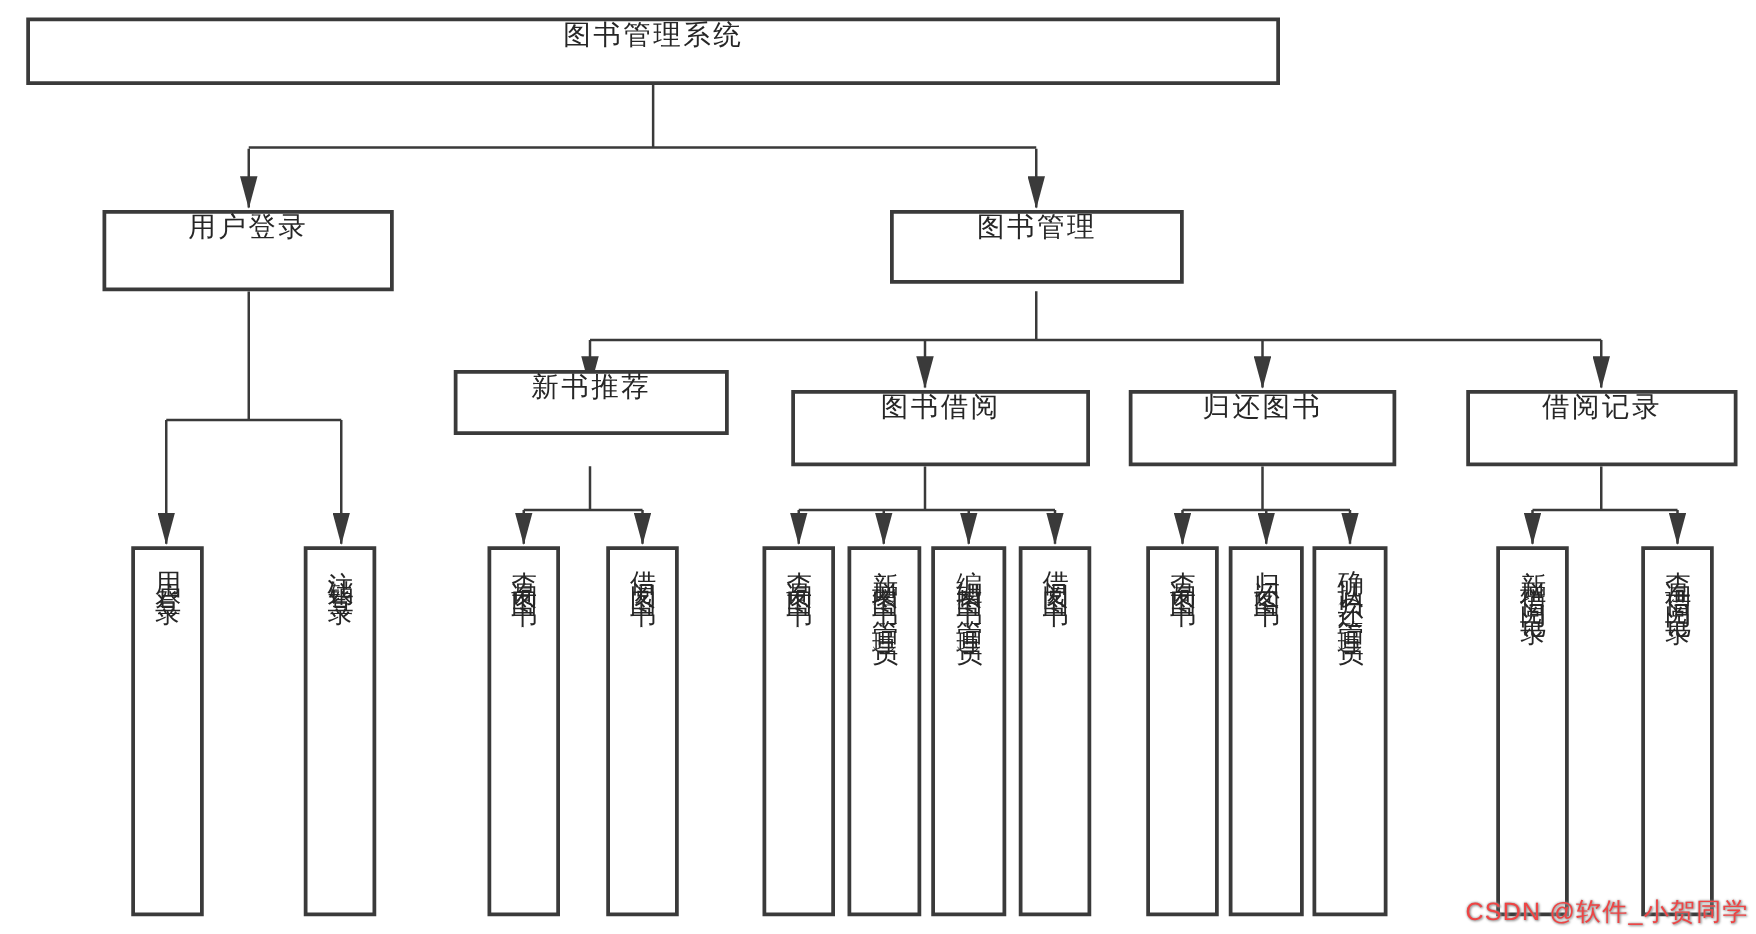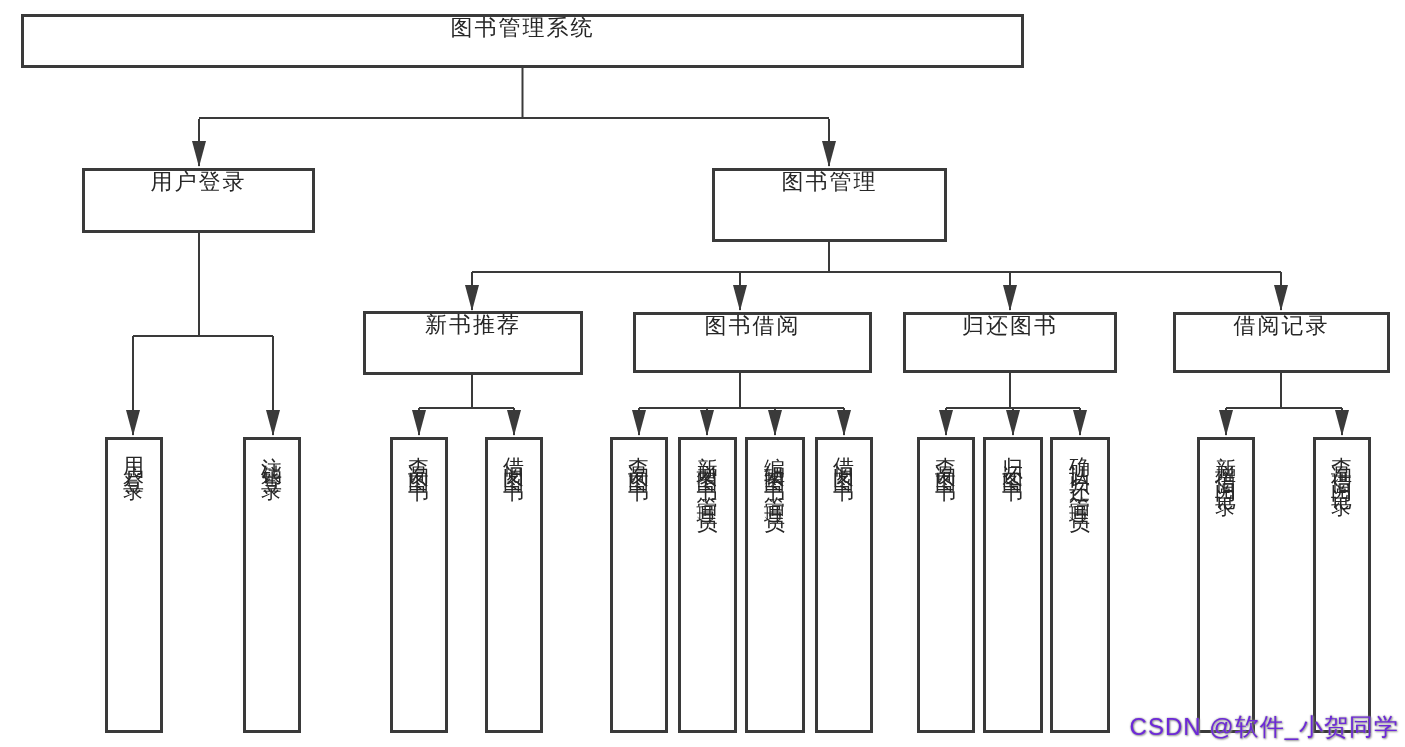--- a/index.html
+++ b/index.html
@@ -32,22 +32,22 @@
     writing-mode:vertical-lr;
     text-orientation:mixed;
     color:#262626;
     font-size:21px;
     line-height:1;
     letter-spacing:8px;
   }
   #watermark {
     position:absolute;
     right:6px; bottom:4px;
-    font-size:24px;
-    color:#6d28d9;
+    font-size:20px;
+    color:#ef4444;
     text-shadow:0 0 2px #8a8a8a, 1px 1px 2px #9a9a9a;
     letter-spacing:1px;
     white-space:nowrap;
   }
 </style>
 </head>
 <body>
 
 <div id="stage">
 
@@ -101,25 +101,25 @@
     </g>
   </svg>
 
   <div class="box" style="left:21px;top:14px;width:1003px;height:54px">
     <span class="lbl">图书管理系统</span>
   </div>
 
   <div class="box" style="left:82px;top:168px;width:233px;height:65px">
     <span class="lbl">用户登录</span>
   </div>
-  <div class="box" style="left:712px;top:168px;width:235px;height:74px">
+  <div class="box" style="left:712px;top:168px;width:235px;height:59px">
     <span class="lbl">图书管理</span>
   </div>
 
-  <div class="box" style="left:363px;top:311px;width:220px;height:64px">
+  <div class="box" style="left:363px;top:296px;width:220px;height:52px">
     <span class="lbl">新书推荐</span>
   </div>
   <div class="box" style="left:633px;top:312px;width:239px;height:61px">
     <span class="lbl">图书借阅</span>
   </div>
   <div class="box" style="left:903px;top:312px;width:214px;height:61px">
     <span class="lbl">归还图书</span>
   </div>
   <div class="box" style="left:1173px;top:312px;width:217px;height:61px">
     <span class="lbl">借阅记录</span>

